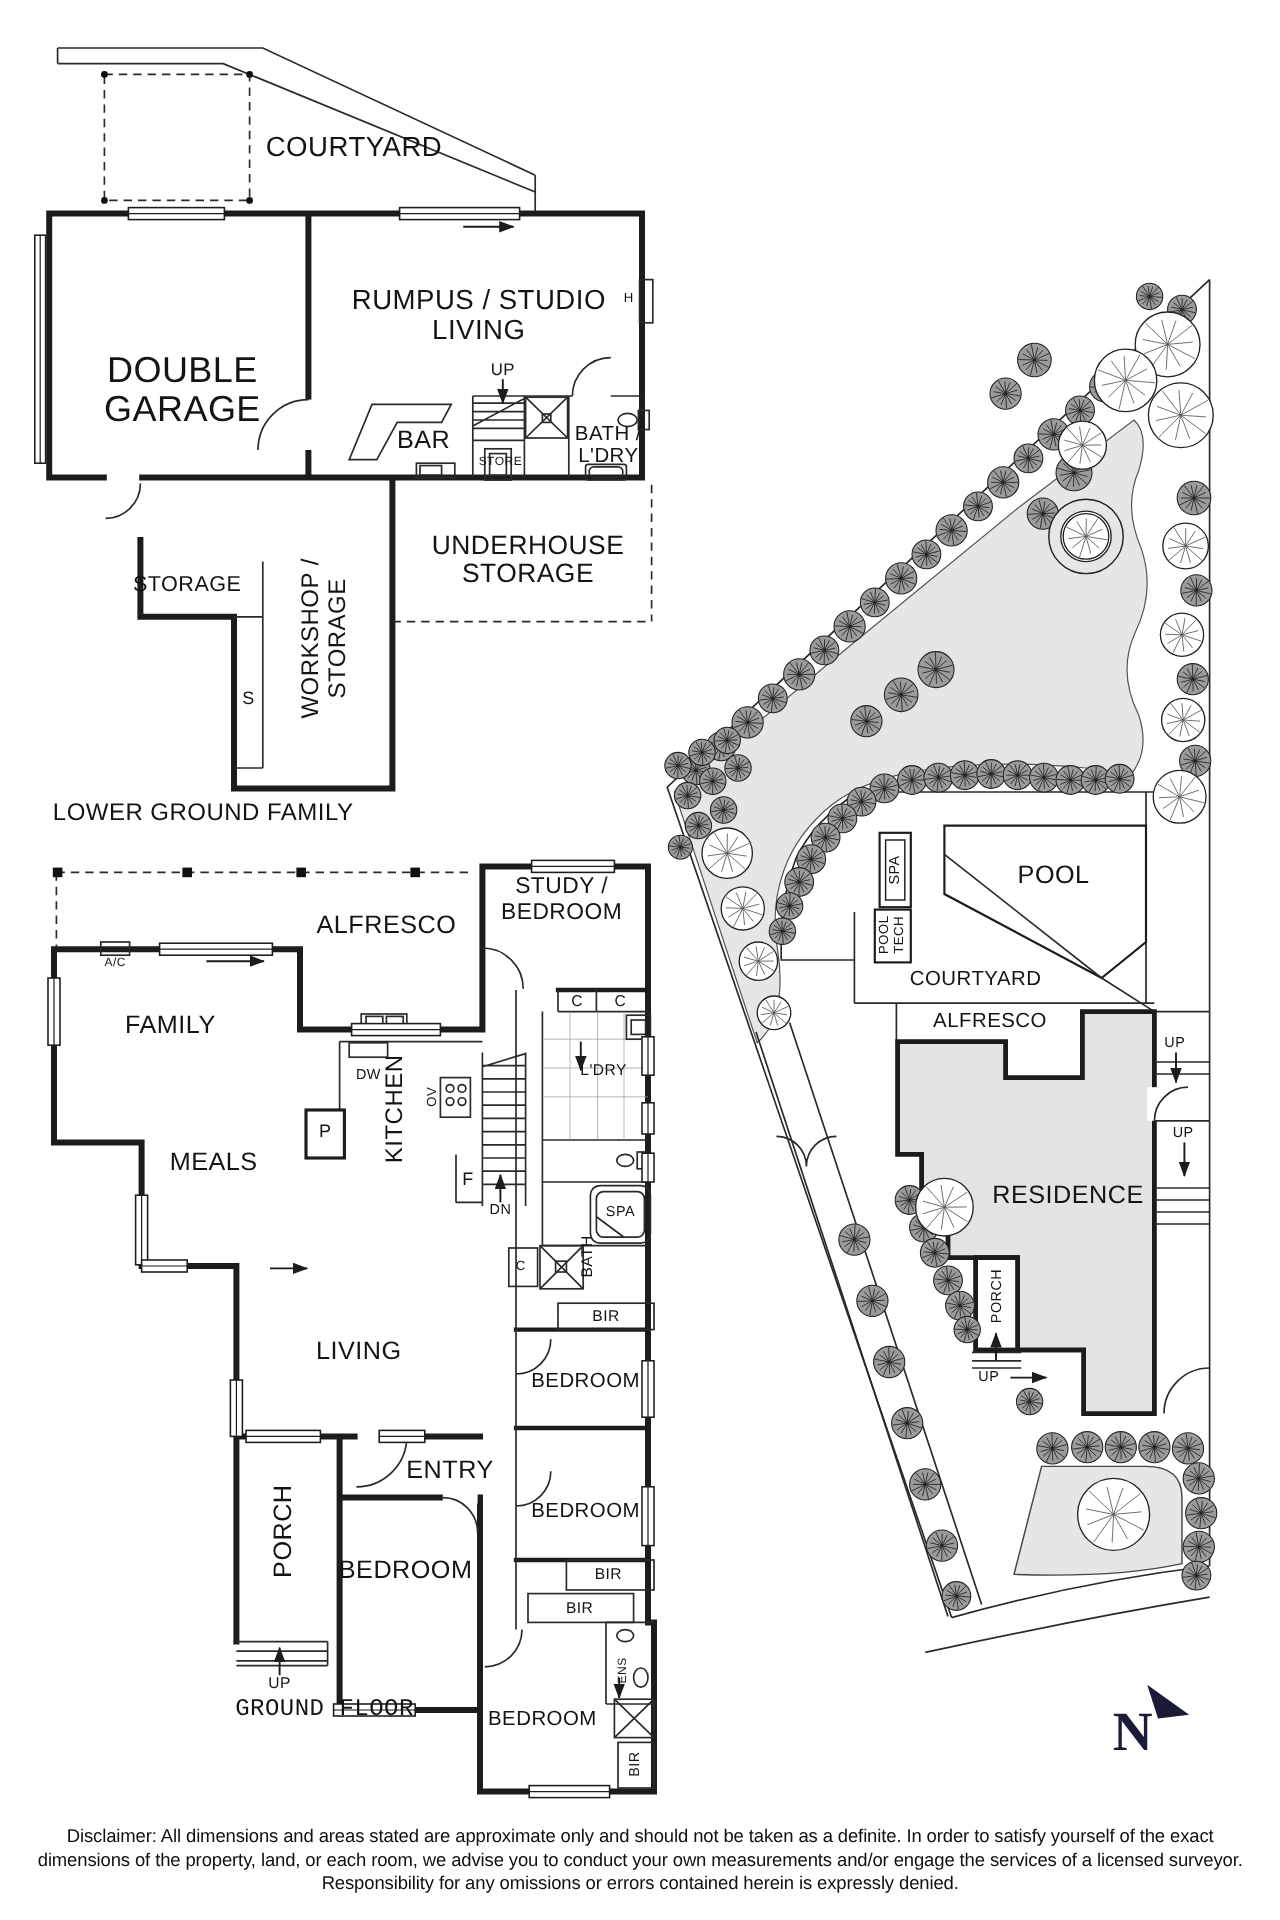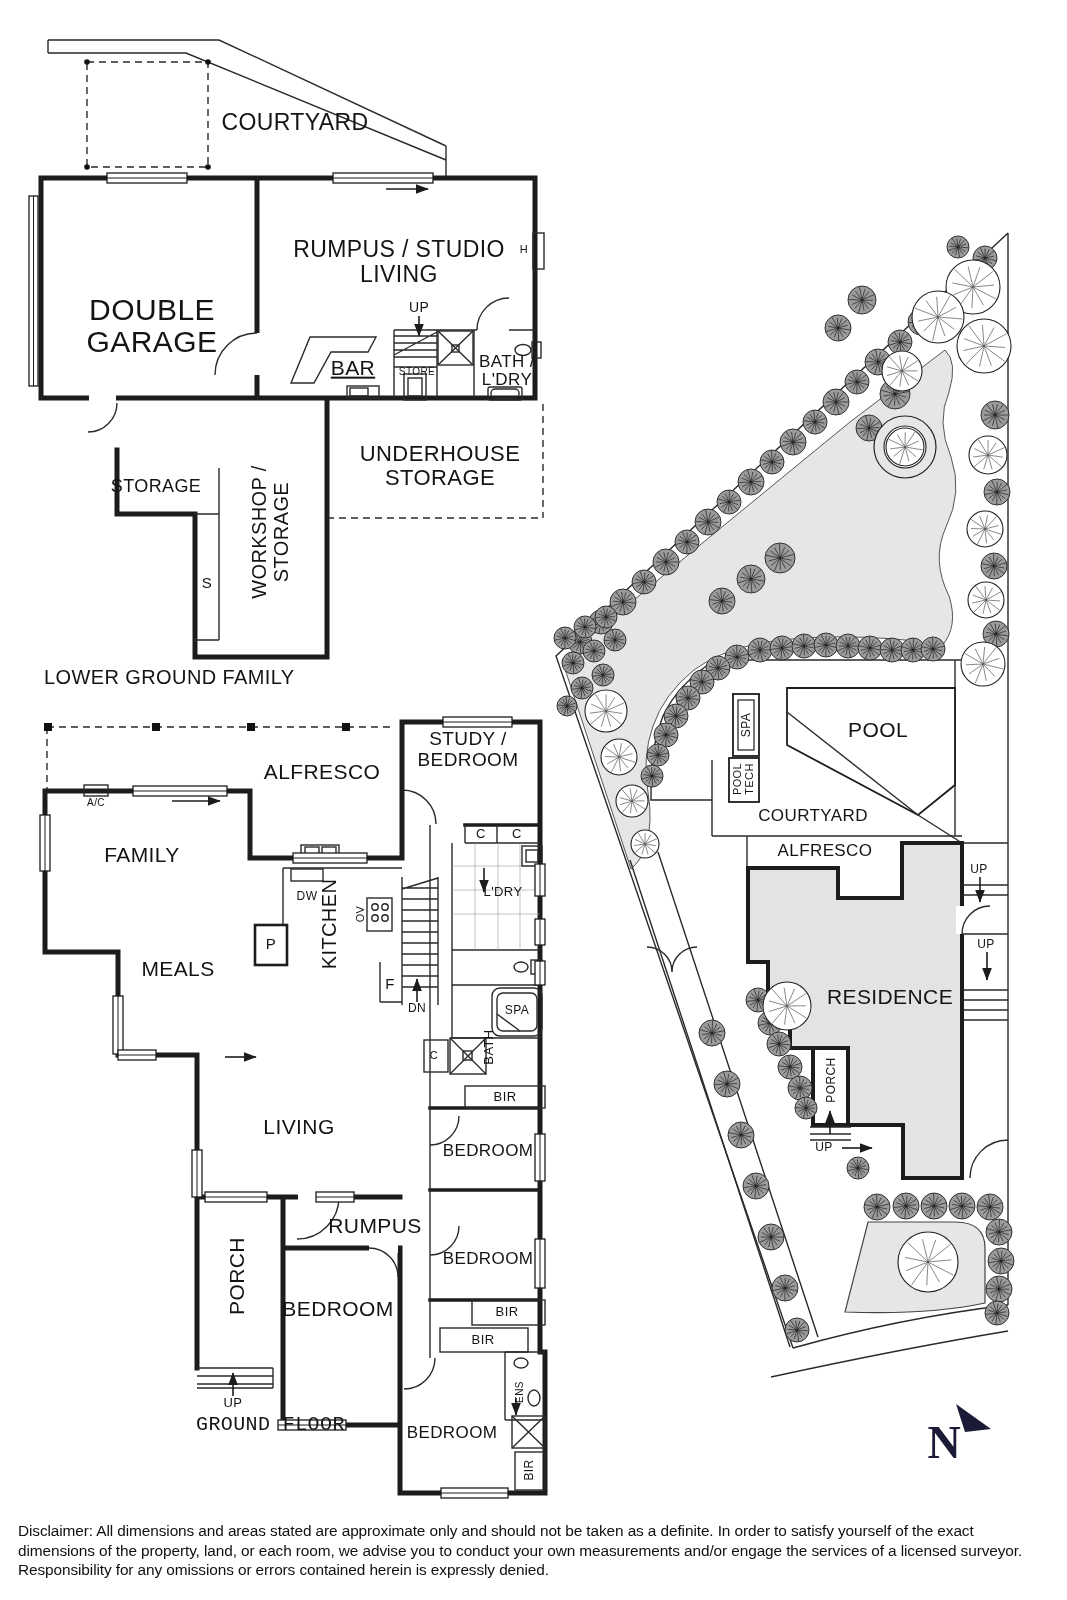--- a/index.html
+++ b/index.html
@@ -12,21 +12,21 @@
   .g{stroke:#9a9a9a;stroke-width:.6;fill:none}
   .dash{stroke:#2a2a2a;stroke-width:1.4;fill:none;stroke-dasharray:7 5}
   .mask{fill:#ffffff;stroke:none}
   .ar{stroke:#1c1c1c;stroke-width:1.6;fill:none}
   #labels{position:absolute;left:0;top:0;width:100%;height:100%;pointer-events:none;}
   .lbl{position:absolute;transform:translate(-50%,-50%);color:#141414;letter-spacing:.4px;
        text-align:center;white-space:pre-line;line-height:1.08;}
   .lbl.rot{transform:translate(-50%,-50%) rotate(-90deg);}
   .lbl.la{transform:translate(0,-50%);text-align:left;}
   .lbl.north{font-family:"Liberation Serif",serif;font-weight:bold;color:#1b1b38;letter-spacing:0;}
-  #disclaimer{position:absolute;left:18px;right:18px;top:1521px;
+  #disclaimer{position:absolute;left:18px;right:18px;top:1521px;text-align:center;
       font-size:15.4px;line-height:1.28;color:#101010;letter-spacing:-.1px;}
 </style>
 </head>
 <body>
 
 <div id="page">
 <svg width="1067" height="1600" viewBox="0 0 1067 1600">
   <defs>
     <marker id="ah" markerWidth="9" markerHeight="7" refX="7.5" refY="3" orient="auto">
       <path d="M0,0 L8,3 L0,6 Z" fill="#1c1c1c"></path>
@@ -1822,22 +1822,22 @@
   </g>
 </svg>
 
 <div id="labels">
       <div class="lbl" style="left: 295px; top: 122px; font-size: 23px;">COURTYARD</div>
       <div class="lbl" style="left: 152px; top: 290px; font-size: 30px; margin-top: 36px;">DOUBLE
 GARAGE</div>
       <div class="lbl" style="left: 399px; top: 262px; font-size: 23px;">RUMPUS / STUDIO
 LIVING</div>
       <div class="lbl" style="left: 419px; top: 308px; font-size: 14px;">UP</div>
-      <div class="lbl" style="left: 353px; top: 368px; font-size: 21px; text-decoration: underline;">BAR</div>
-      <div class="lbl" style="left: 417px; top: 372px; font-size: 10px;">STORE</div>
+      <div class="lbl" style="left: 353px; top: 368px; font-size: 21px;">BAR</div>
+      <div class="lbl" style="left: 417px; top: 386px; font-size: 10px;">STORE</div>
       <div class="lbl" style="left: 507px; top: 371px; font-size: 17px;">BATH /
 L'DRY</div>
       <div class="lbl" style="left: 524px; top: 250px; font-size: 11px;">H</div>
       <div class="lbl" style="left: 156px; top: 487px; font-size: 18px;">STORAGE</div>
       <div class="lbl rot" style="left: 271px; top: 532px; font-size: 20px;">WORKSHOP /
 STORAGE</div>
       <div class="lbl" style="left: 207px; top: 583px; font-size: 15px;">S</div>
       <div class="lbl" style="left: 440px; top: 466px; font-size: 22px;">UNDERHOUSE
 STORAGE</div>
       <div class="lbl la" style="left: 44px; top: 678px; font-size: 20px;">LOWER GROUND FAMILY</div>
@@ -1856,21 +1856,21 @@
       <div class="lbl" style="left: 481px; top: 834px; font-size: 13px;">C</div>
       <div class="lbl" style="left: 517px; top: 834px; font-size: 13px;">C</div>
       <div class="lbl" style="left: 503px; top: 892px; font-size: 13px;">L'DRY</div>
       <div class="lbl" style="left: 517px; top: 1010px; font-size: 12px;">SPA</div>
       <div class="lbl rot" style="left: 489px; top: 1047px; font-size: 13px;">BATH</div>
       <div class="lbl" style="left: 434px; top: 1056px; font-size: 11px;">C</div>
       <div class="lbl" style="left: 505px; top: 1097px; font-size: 13px;">BIR</div>
       <div class="lbl" style="left: 488px; top: 1151px; font-size: 17px;">BEDROOM</div>
       <div class="lbl" style="left: 488px; top: 1259px; font-size: 17px;">BEDROOM</div>
       <div class="lbl" style="left: 299px; top: 1127px; font-size: 21px;">LIVING</div>
-      <div class="lbl" style="left: 375px; top: 1226px; font-size: 21px;">RUMPUS</div>
+      <div class="lbl" style="left: 375px; top: 1226px; font-size: 21px;">ENTRY</div>
       <div class="lbl rot" style="left: 237px; top: 1276px; font-size: 21px;">PORCH</div>
       <div class="lbl" style="left: 338px; top: 1309px; font-size: 21px;">BEDROOM</div>
       <div class="lbl" style="left: 507px; top: 1312px; font-size: 13px;">BIR</div>
       <div class="lbl" style="left: 483px; top: 1340px; font-size: 13px;">BIR</div>
       <div class="lbl rot" style="left: 520px; top: 1392px; font-size: 10px;">ENS</div>
       <div class="lbl" style="left: 452px; top: 1433px; font-size: 17px;">BEDROOM</div>
       <div class="lbl rot" style="left: 529px; top: 1470px; font-size: 12px;">BIR</div>
       <div class="lbl" style="left: 233px; top: 1403px; font-size: 13px;">UP</div>
       <div class="lbl la" style="left: 196px; top: 1425px; font-size: 20px; font-family: Liberation Mono, monospace;">GROUND FLOOR</div>
       <div class="lbl" style="left: 878px; top: 730px; font-size: 21px;">POOL</div>

